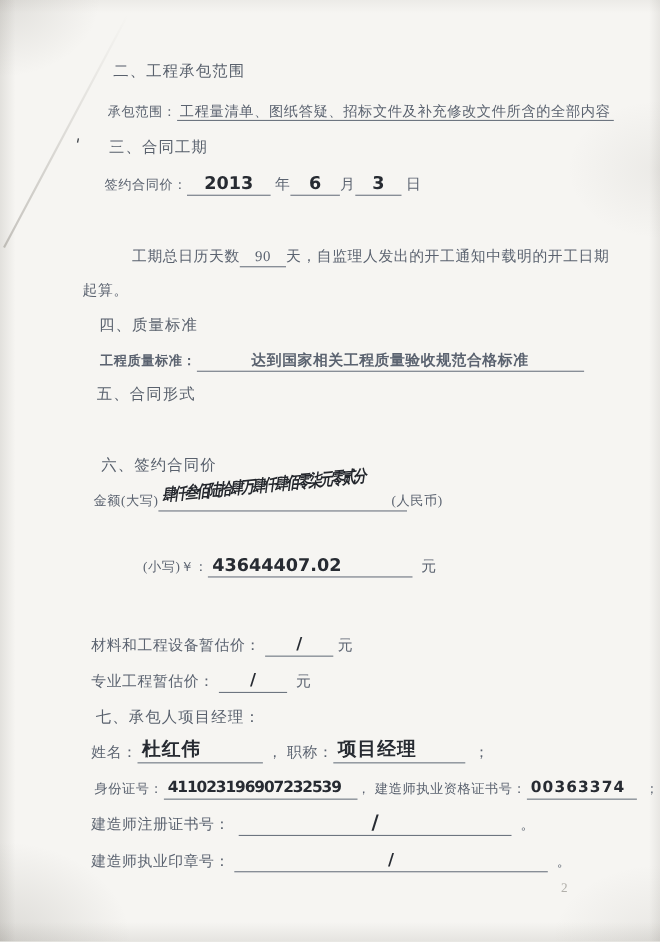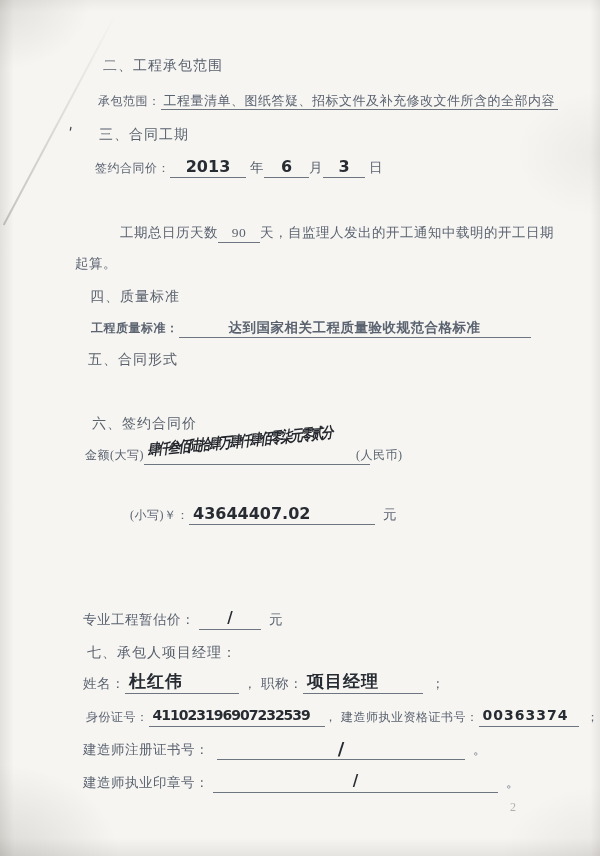--- a/index.html
+++ b/index.html
@@ -87,20 +87,23 @@
   <div class="line" style="left:85px;top:445px;">
     <span class="small-label">金额(大写)</span><span class="bl left" style="width:222px;"><span class="hw-scribble">肆仟叁佰陆拾肆万肆仟肆佰零柒元零贰分</span></span><span class="small-label" style="margin-left:-14px;">(人民币)</span>
   </div>
 
   <div class="line" style="left:130px;top:477px;">
     <span class="small-label">(小写)￥：</span><span class="bl left" style="width:182px;margin-top:28px;"><span class="hw">43644407.02</span></span><span class="gap"></span><span>元</span>
   </div>
 
 
 
+  <div class="line" style="left:83px;top:577px;">
+    <span>材料和工程设备暂估价：</span><span class="gap-s"></span><span class="bl" style="width:62px;"><span class="hw hw-slash">/</span></span><span class="gap-s"></span><span>元</span>
+  </div>
 
   <div class="line" style="left:83px;top:610px;">
     <span>专业工程暂估价：</span><span class="gap-s"></span><span class="bl" style="width:62px;"><span class="hw hw-slash">/</span></span><span class="gap"></span><span>元</span>
   </div>
 
   <div class="line heading" style="left:87px;top:643px;">七、承包人项目经理：</div>
 
   <div class="line" style="left:83px;top:674px;">
     <span>姓名：</span><span class="bl left" style="width:110px;"><span class="hw hw-name">杜红伟</span></span><span class="gap-s"></span><span>，</span><span class="gap-s"></span><span>职称：</span><span class="bl left" style="width:116px;"><span class="hw hw-name">项目经理</span></span><span class="gap"></span><span>；</span>
   </div>

